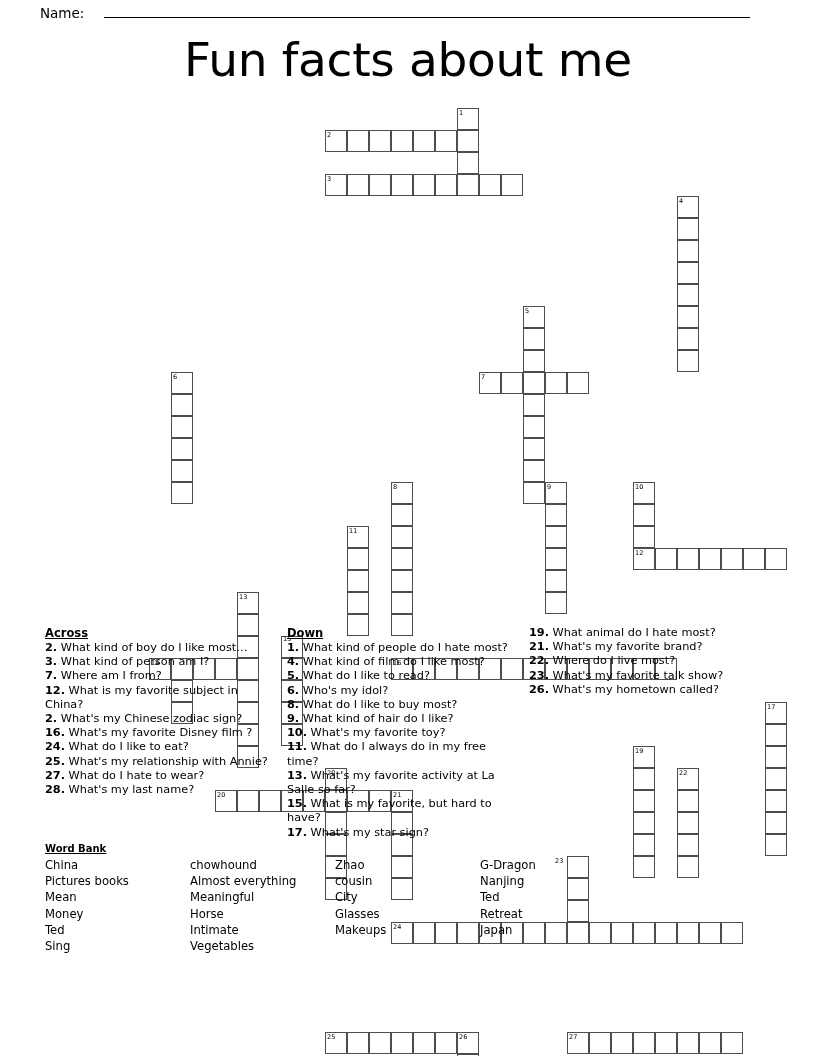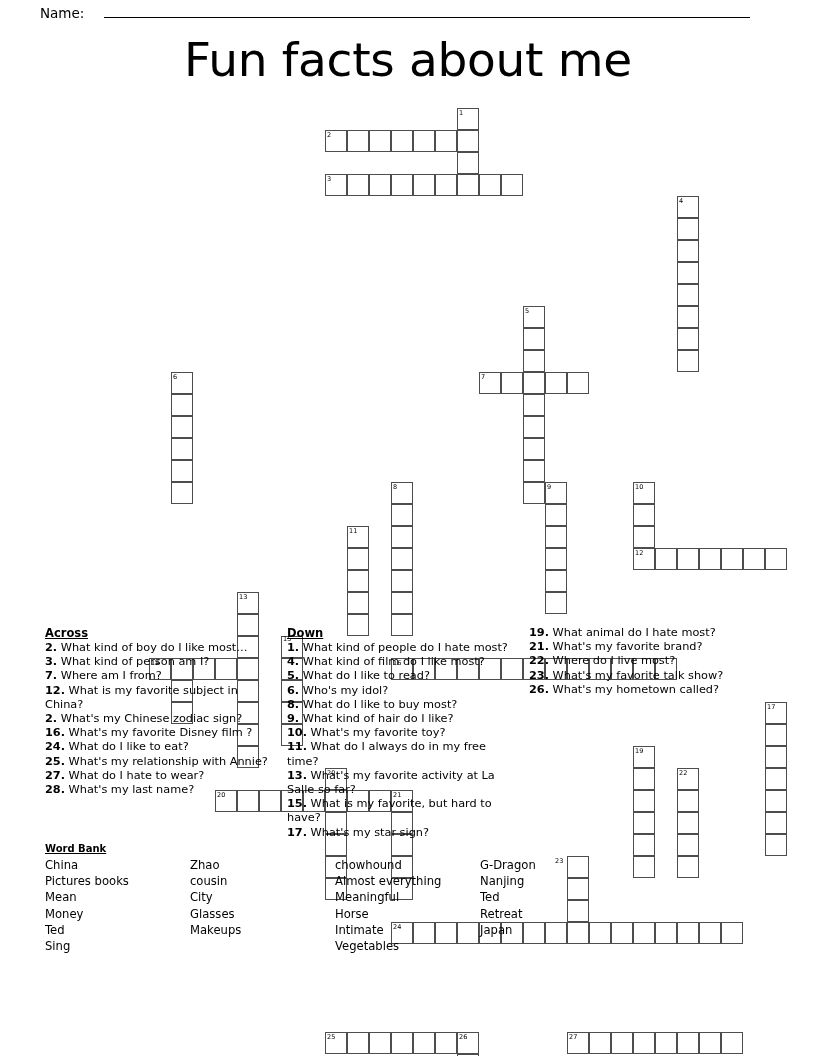--- a/index.html
+++ b/index.html
@@ -394,35 +394,35 @@
   <div class="wb-cols" id="wb-cols">
       <div class="wb-col">
         <div class="wb-item">China</div>
         <div class="wb-item">Pictures books</div>
         <div class="wb-item">Mean</div>
         <div class="wb-item">Money</div>
         <div class="wb-item">Ted</div>
         <div class="wb-item">Sing</div>
       </div>
       <div class="wb-col">
-        <div class="wb-item">Zhao</div>
-        <div class="wb-item">cousin</div>
-        <div class="wb-item">City</div>
-        <div class="wb-item">Glasses</div>
-        <div class="wb-item">Makeups</div>
-      </div>
-      <div class="wb-col">
         <div class="wb-item">chowhound</div>
         <div class="wb-item">Almost everything</div>
         <div class="wb-item">Meaningful</div>
         <div class="wb-item">Horse</div>
         <div class="wb-item">Intimate</div>
         <div class="wb-item">Vegetables</div>
       </div>
       <div class="wb-col">
+        <div class="wb-item">Zhao</div>
+        <div class="wb-item">cousin</div>
+        <div class="wb-item">City</div>
+        <div class="wb-item">Glasses</div>
+        <div class="wb-item">Makeups</div>
+      </div>
+      <div class="wb-col">
         <div class="wb-item">G-Dragon</div>
         <div class="wb-item">Nanjing</div>
         <div class="wb-item">Ted</div>
         <div class="wb-item">Retreat</div>
         <div class="wb-item">Japan</div>
       </div>
     </div>
 </div>
 
 </body></html>

